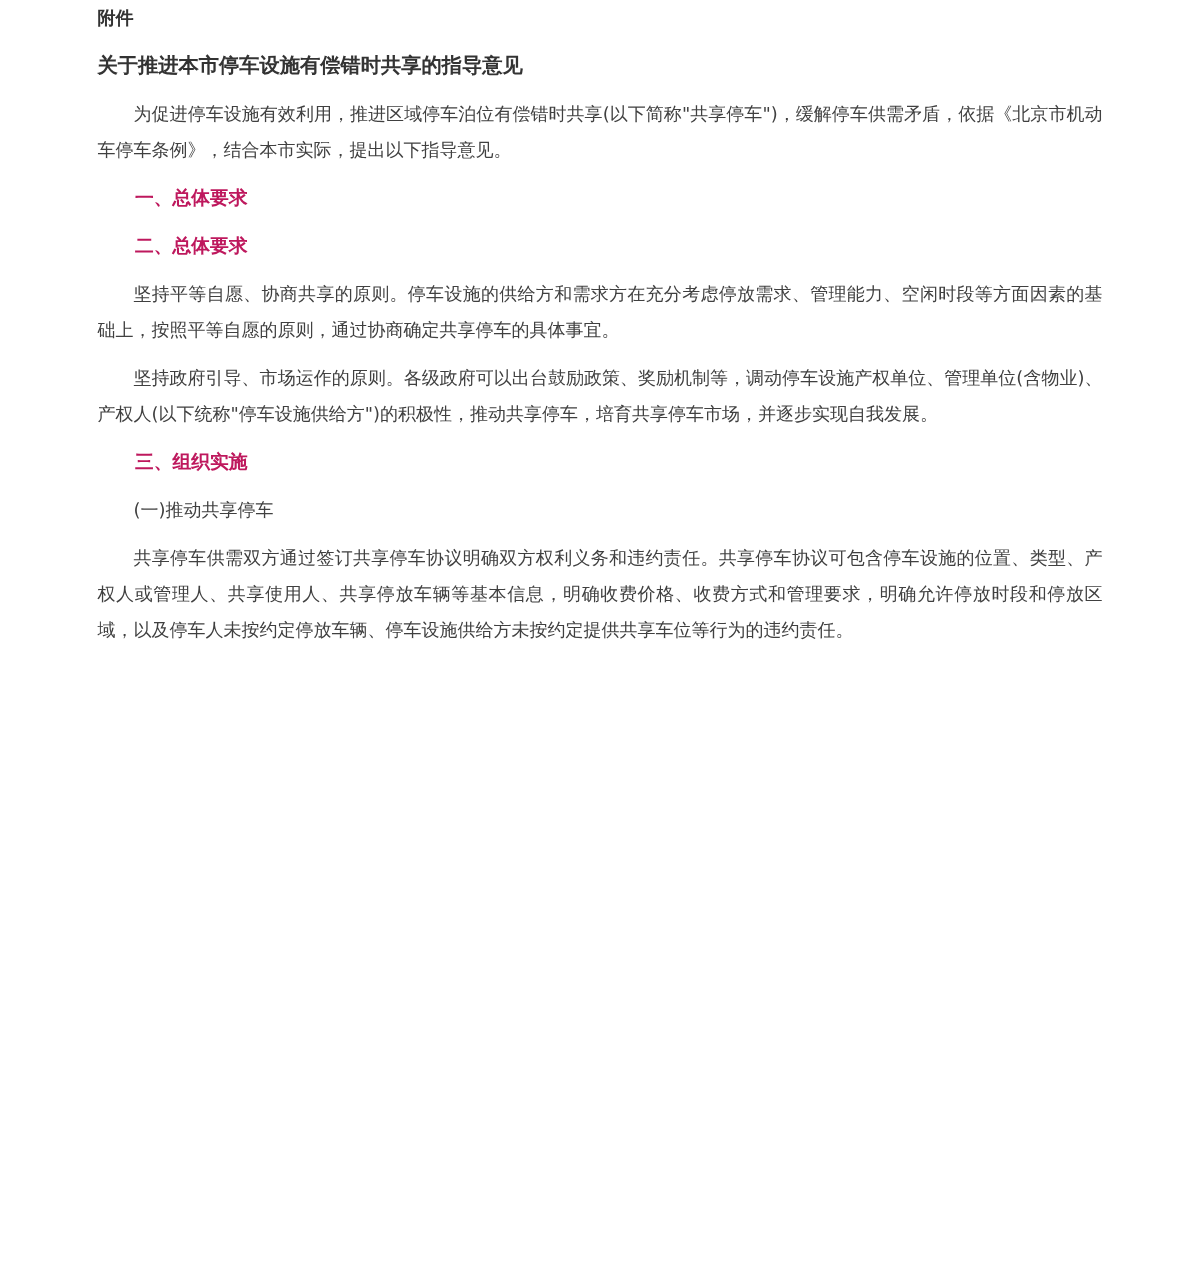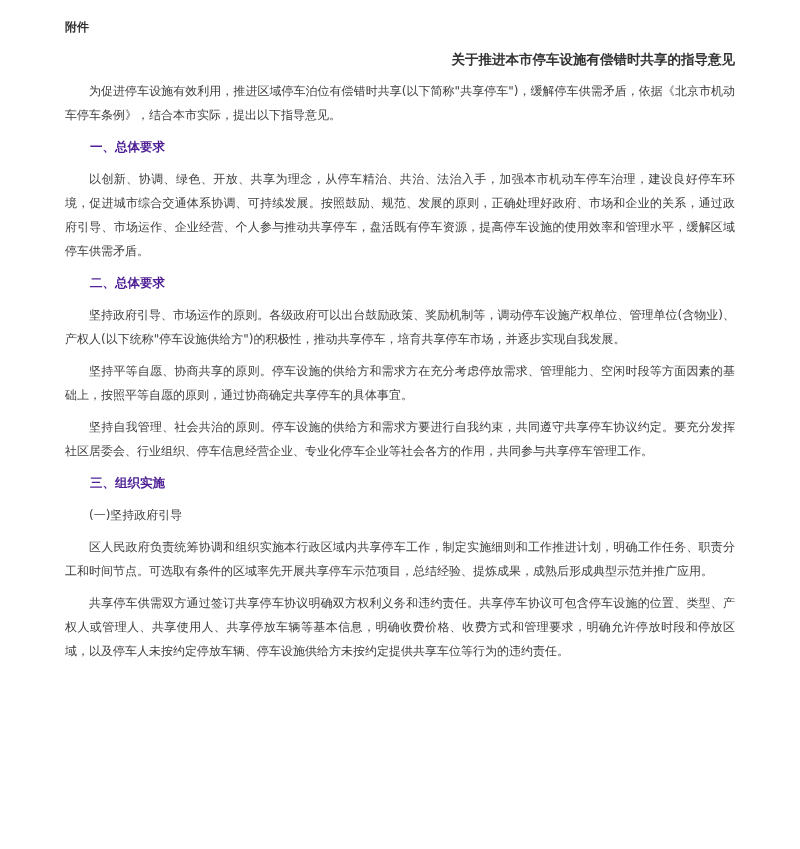--- a/index.html
+++ b/index.html
@@ -9,48 +9,48 @@
   }
   body {
     width: 800px;
     height: 849px;
     overflow: hidden;
   }
   .page {
     box-sizing: border-box;
     width: 800px;
     height: 686px;
-    padding: 15px 65px 0 65px;
+    padding: 0 65px 0 65px;
     font-family: "DejaVu Sans", "Liberation Sans", sans-serif;
     font-size: 12px;
     line-height: 24px;
     color: #404040;
     text-align: justify;
   }
   .attachment {
     font-weight: 700;
     color: #333333;
     margin: 0;
   }
   .doc-title {
     font-size: 13.5px;
     font-weight: 700;
     color: #333333;
-    text-align: right;
+    text-align: left;
     margin: 8px 0 0 0;
     line-height: 24px;
   }
   p.para {
     margin: 8px 0 0 0;
     text-indent: 2em;
   }
   .sec-heading {
     font-size: 12.5px;
     font-weight: 700;
-    color: #4c1d95;
+    color: #be185d;
     margin: 8px 0 0 0;
     text-indent: 2em;
     line-height: 24px;
   }
   .sub-heading {
     font-weight: 400;
     color: #404040;
     margin: 8px 0 0 0;
     text-indent: 2em;
     line-height: 24px;
@@ -62,35 +62,32 @@
 <div class="page">
 
   <p class="attachment">附件</p>
 
   <h1 class="doc-title">关于推进本市停车设施有偿错时共享的指导意见</h1>
 
   <p class="para">为促进停车设施有效利用，推进区域停车泊位有偿错时共享(以下简称"共享停车")，缓解停车供需矛盾，依据《北京市机动车停车条例》，结合本市实际，提出以下指导意见。</p>
 
   <h2 class="sec-heading">一、总体要求</h2>
 
-  <p class="para">以创新、协调、绿色、开放、共享为理念，从停车精治、共治、法治入手，加强本市机动车停车治理，建设良好停车环境，促进城市综合交通体系协调、可持续发展。按照鼓励、规范、发展的原则，正确处理好政府、市场和企业的关系，通过政府引导、市场运作、企业经营、个人参与推动共享停车，盘活既有停车资源，提高停车设施的使用效率和管理水平，缓解区域停车供需矛盾。</p>
 
 
   <h2 class="sec-heading">二、总体要求</h2>
 
+  <p class="para">坚持平等自愿、协商共享的原则。停车设施的供给方和需求方在充分考虑停放需求、管理能力、空闲时段等方面因素的基础上，按照平等自愿的原则，通过协商确定共享停车的具体事宜。</p>
+
   <p class="para">坚持政府引导、市场运作的原则。各级政府可以出台鼓励政策、奖励机制等，调动停车设施产权单位、管理单位(含物业)、产权人(以下统称"停车设施供给方")的积极性，推动共享停车，培育共享停车市场，并逐步实现自我发展。</p>
 
-  <p class="para">坚持平等自愿、协商共享的原则。停车设施的供给方和需求方在充分考虑停放需求、管理能力、空闲时段等方面因素的基础上，按照平等自愿的原则，通过协商确定共享停车的具体事宜。</p>
-
-  <p class="para">坚持自我管理、社会共治的原则。停车设施的供给方和需求方要进行自我约束，共同遵守共享停车协议约定。要充分发挥社区居委会、行业组织、停车信息经营企业、专业化停车企业等社会各方的作用，共同参与共享停车管理工作。</p>
 
   <h2 class="sec-heading">三、组织实施</h2>
 
-  <p class="sub-heading">(一)坚持政府引导</p>
+  <p class="sub-heading">(一)推动共享停车</p>
 
-  <p class="para">区人民政府负责统筹协调和组织实施本行政区域内共享停车工作，制定实施细则和工作推进计划，明确工作任务、职责分工和时间节点。可选取有条件的区域率先开展共享停车示范项目，总结经验、提炼成果，成熟后形成典型示范并推广应用。</p>
 
 
 
 
   <p class="para">共享停车供需双方通过签订共享停车协议明确双方权利义务和违约责任。共享停车协议可包含停车设施的位置、类型、产权人或管理人、共享使用人、共享停放车辆等基本信息，明确收费价格、收费方式和管理要求，明确允许停放时段和停放区域，以及停车人未按约定停放车辆、停车设施供给方未按约定提供共享车位等行为的违约责任。</p>
 
 </div>
 
 </body></html>

